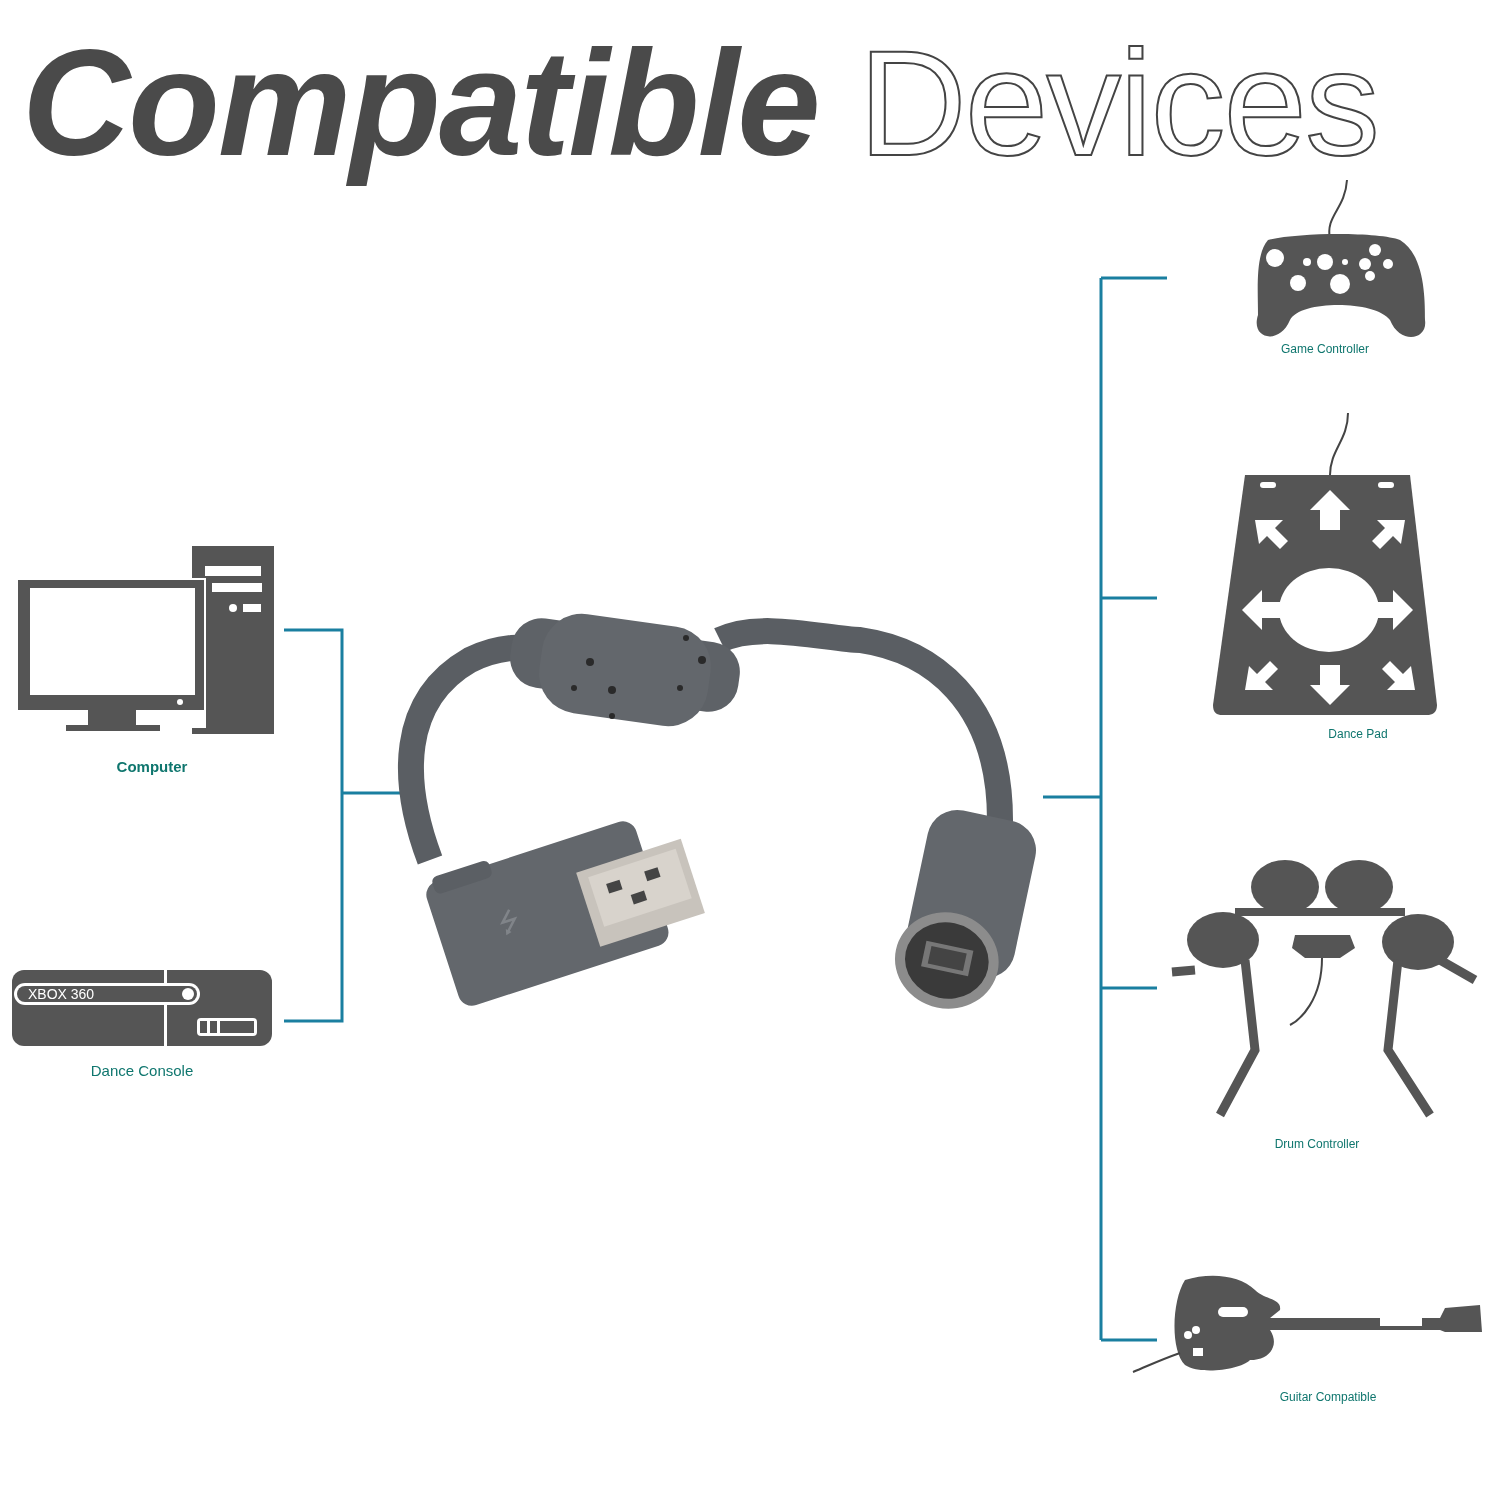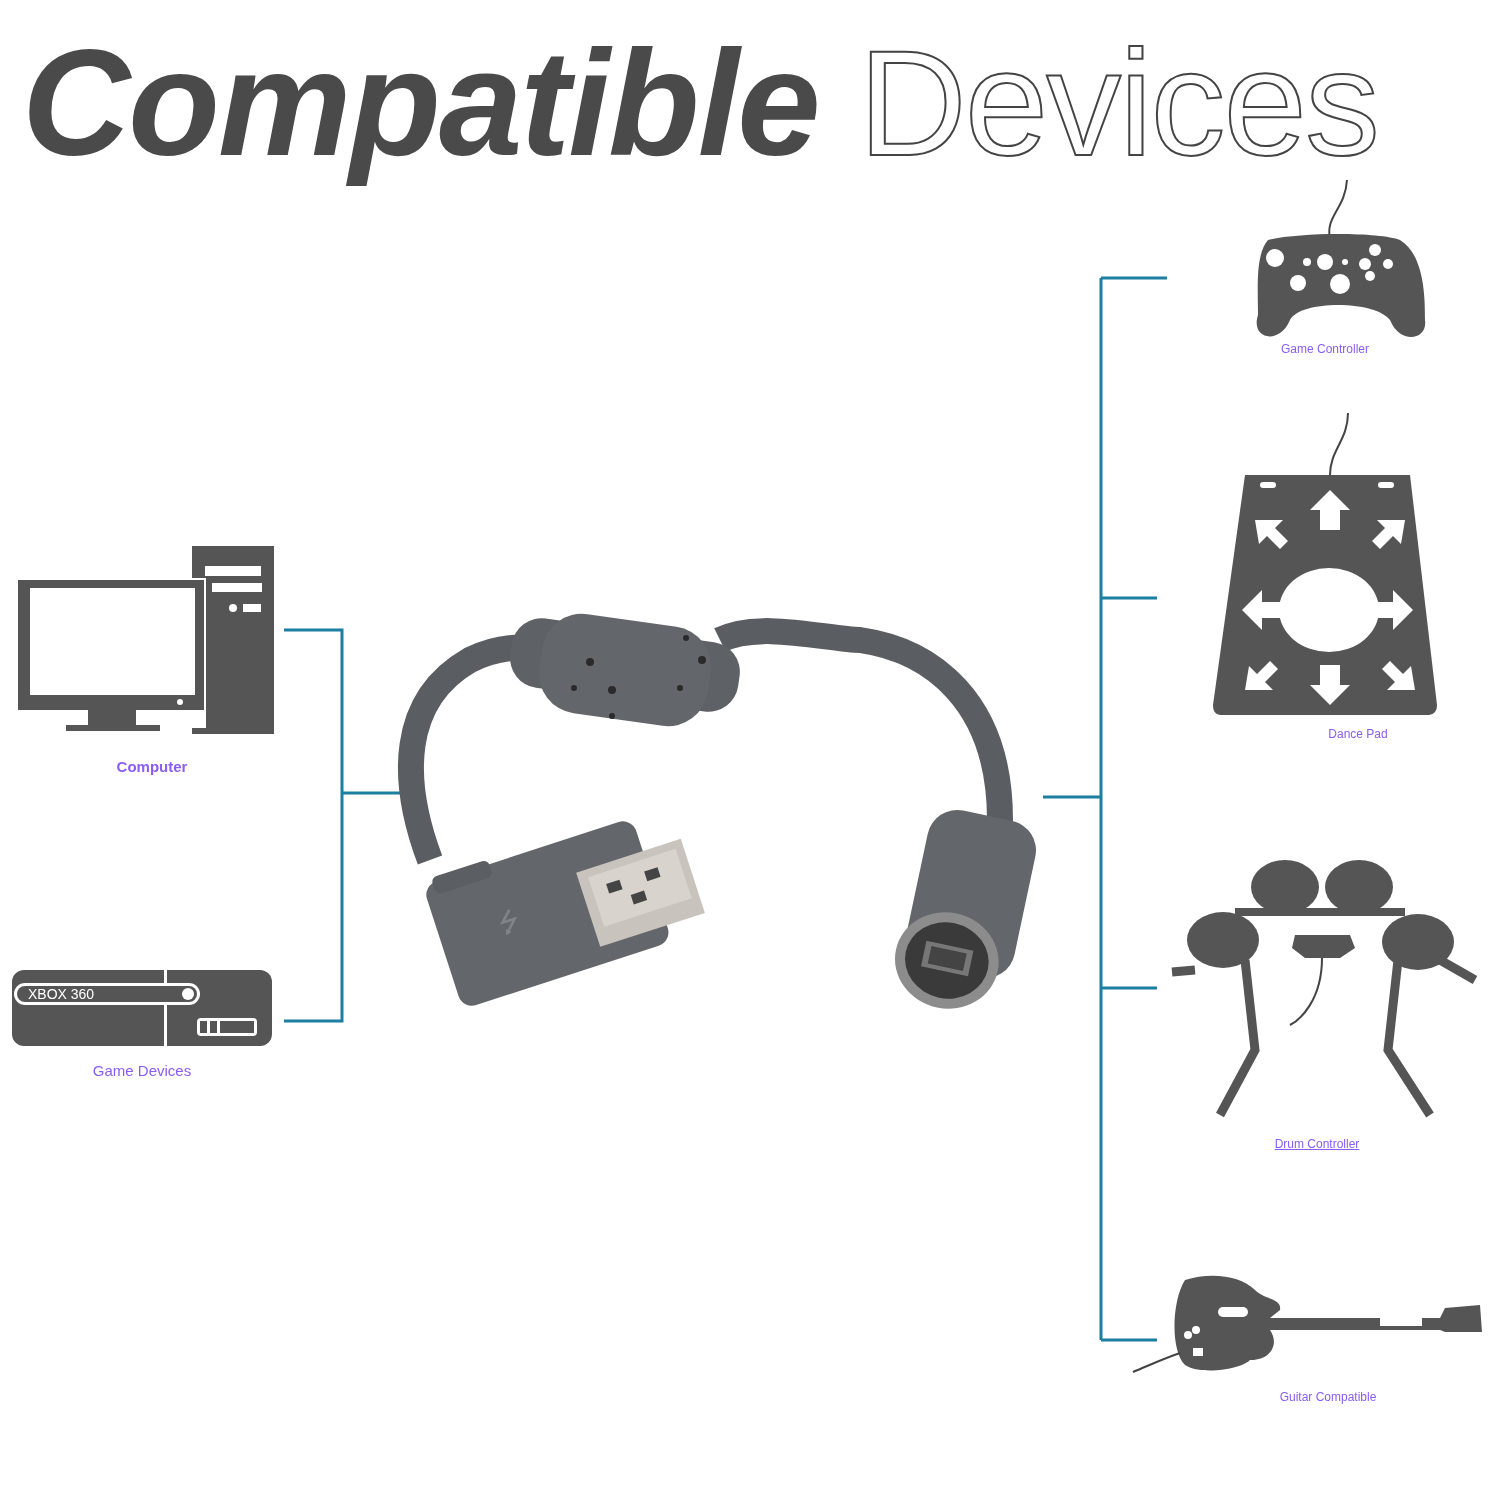--- a/index.html
+++ b/index.html
@@ -1,20 +1,20 @@
 <!DOCTYPE html>
 <html><head>
 <meta charset="utf-8">
 <style>
   html, body { margin:0; padding:0; background:#ffffff; }
   body { width:1500px; height:1500px; position:relative; overflow:hidden; font-family:"Liberation Sans", sans-serif; }
   .title { position:absolute; left:22px; top:28px; font-size:150px; line-height:150px; color:#4a4a4a; white-space:nowrap; letter-spacing:-2px; }
   .title .bold { font-weight:bold;font-style:italic; }
   .title .light { font-weight:normal; color:transparent; -webkit-text-stroke:2px #444; }
-  .lbl { position:absolute; font-size:15px; color:#8b5cf6; text-align:center; white-space:nowrap; transform:translateX(-50%); }
+  .lbl { position:absolute; font-size:15px; color:#0f766e; text-align:center; white-space:nowrap; transform:translateX(-50%); }
   svg.layer { position:absolute; left:0; top:0; }
 </style>
 </head>
 <body>
 
 <div class="title">
   <span class="bold">Compatible</span>
   <span class="light">Devices</span>
 </div>
 
@@ -150,17 +150,17 @@
     <rect x="1218" y="1307" width="30" height="10" rx="5" fill="#fff"></rect>
     <rect x="1380" y="1316" width="42" height="10" fill="#fff"></rect>
     <circle cx="1188" cy="1335" r="4" fill="#fff"></circle>
       <circle cx="1196" cy="1330" r="4" fill="#fff"></circle>
     <rect x="1193" y="1348" width="10" height="8" fill="#fff"></rect>
     <path d="M1180,1353 C1160,1360 1150,1365 1133,1372" stroke="#444" stroke-width="2" fill="none"></path>
   </g>
 </svg>
 
 <div class="lbl" style="left:152px; top:758px;font-weight:bold;">Computer</div>
-<div class="lbl" style="left:142px; top:1062px;">Game Devices</div>
+<div class="lbl" style="left:142px; top:1062px;">Dance Console</div>
 <div class="lbl" style="left:1325px; top:342px; font-size:12px;">Game Controller</div>
 <div class="lbl" style="left:1334px; top:727px; font-size:12px;margin-left:24px;">Dance Pad</div>
-<div class="lbl" style="left:1317px; top:1137px; font-size:12px;text-decoration:underline;">Drum Controller</div>
+<div class="lbl" style="left:1317px; top:1137px; font-size:12px;">Drum Controller</div>
 <div class="lbl" style="left:1328px; top:1390px; font-size:12px;">Guitar Compatible</div>
 
 </body></html>

